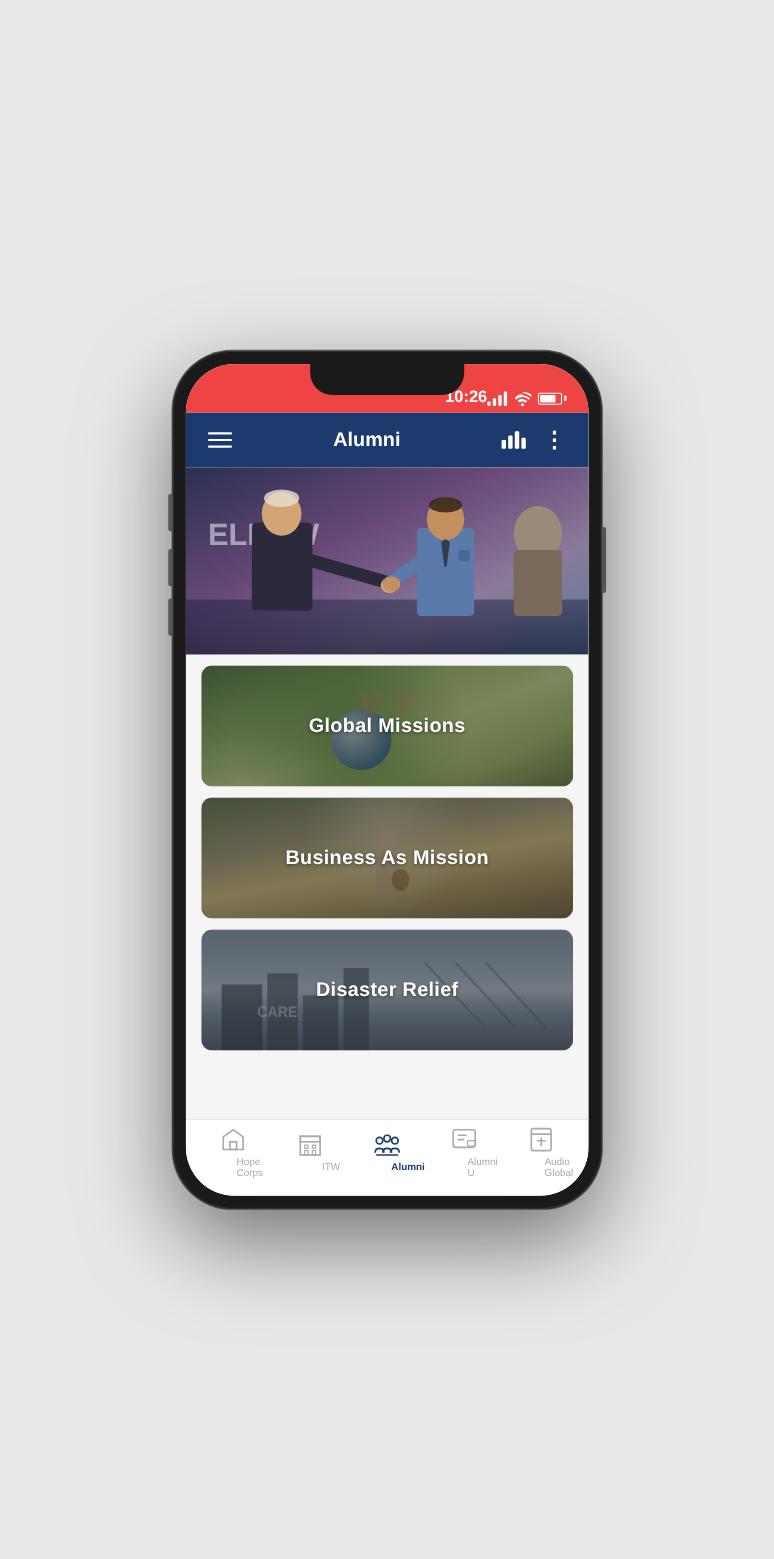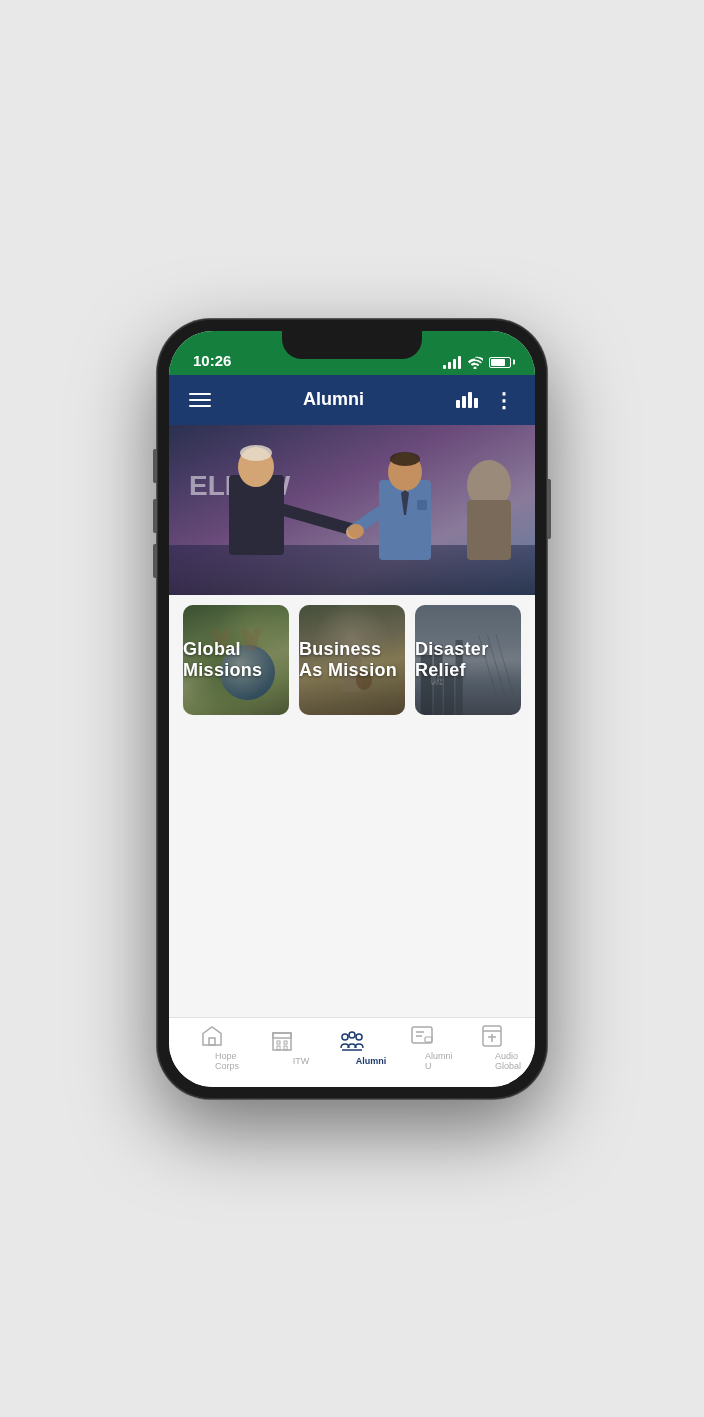--- a/index.html
+++ b/index.html
@@ -68,24 +68,24 @@
       width: 140px;
       height: 28px;
       background: #1a1a1a;
       border-radius: 0 0 20px 20px;
       z-index: 100;
     }
 
     
     .status-bar {
       height: 44px;
-      background: #15803d;
+      background: #ef4444;
       display: flex;
       align-items: flex-end;
-      justify-content: space-between;
+      justify-content: flex-end;
       padding: 0 24px 6px;
       flex-shrink: 0;
       position: relative;
       z-index: 50;
     }
 
     .status-time {
       color: #fff;
       font-size: 15px;
       font-weight: 600;
@@ -211,20 +211,21 @@
       flex: 1;
       overflow-y: auto;
       background: #f5f5f5;
       scrollbar-width: none;
     }
     .scroll-content::-webkit-scrollbar { display: none; }
 
     .cards-container {
       padding: 10px 14px;
       display: flex;
+      flex-direction: column;
       gap: 10px;
     }
 
     .mission-card {
       width: 100%;
       height: 110px;
       border-radius: 10px;
       overflow: hidden;
       position: relative;
       cursor: pointer;

